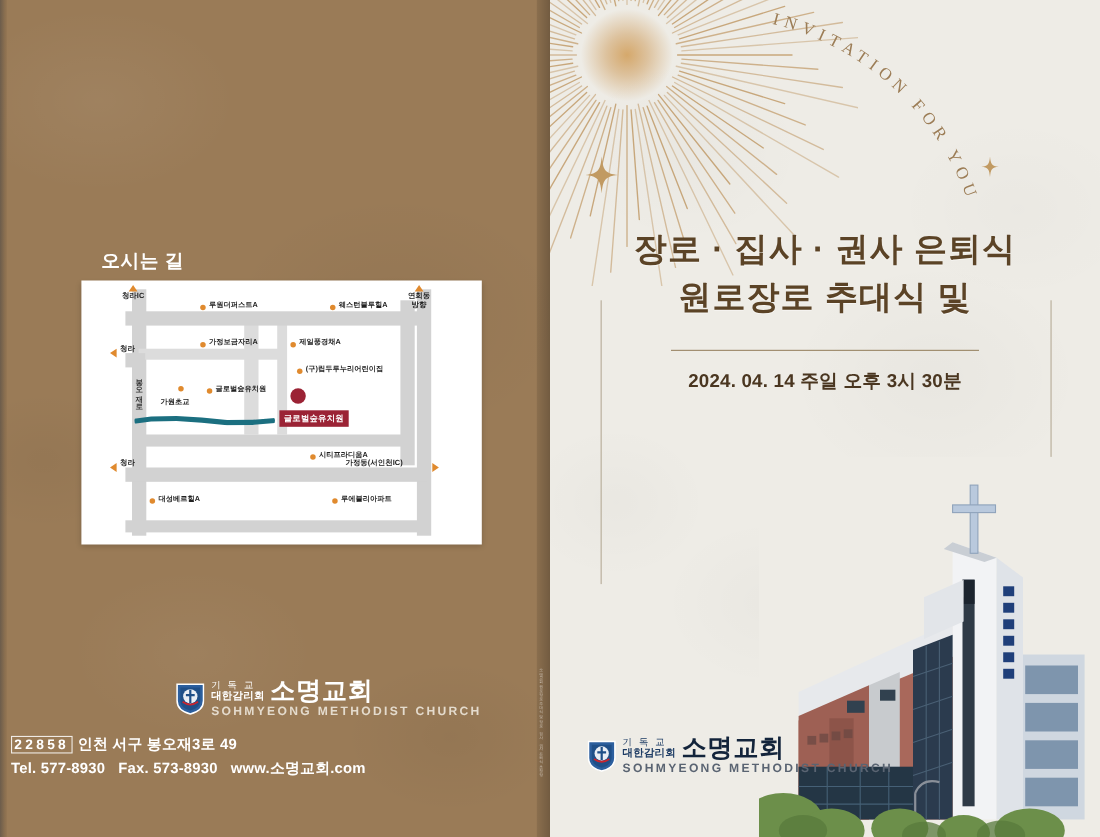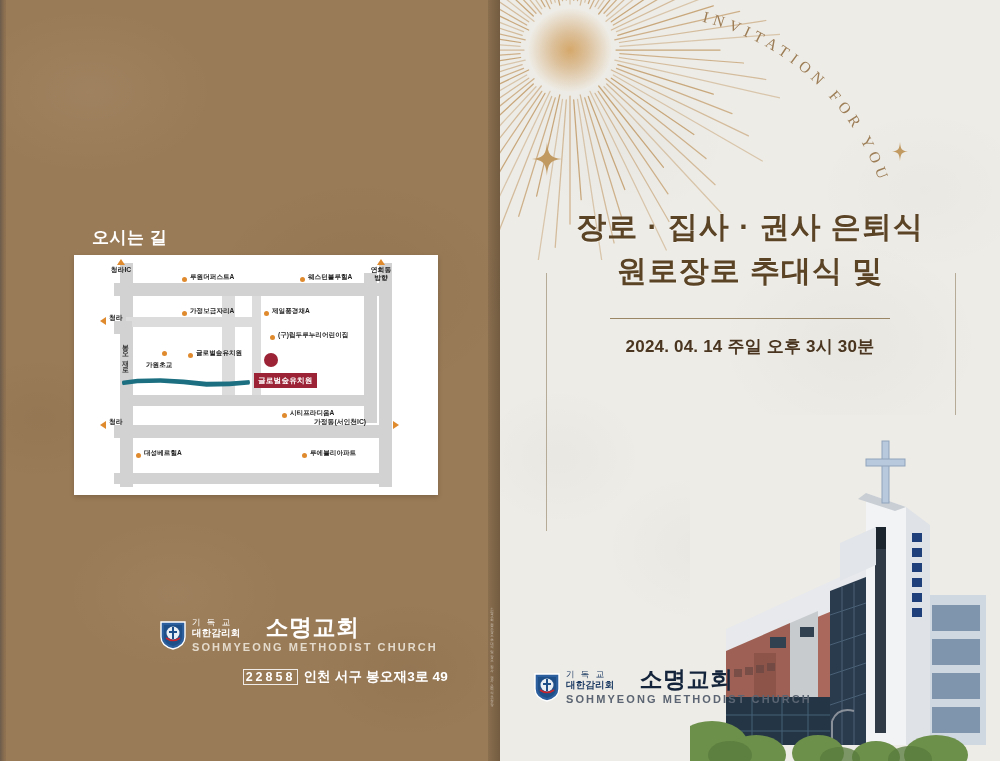--- a/index.html
+++ b/index.html
@@ -94,25 +94,25 @@
   }
 
   
   .logo-row{position:absolute;display:flex;align-items:center;gap:6px;}
   .shield{position:relative;width:26px;height:30px;flex:none;}
   .shield svg{display:block;}
   .logo-text{display:flex;flex-direction:column;line-height:1;}
   .logo-top{display:flex;align-items:flex-end;gap:5px;}
   .logo-small{font-size:8.5px;font-weight:normal;line-height:1.25;letter-spacing:2px;}
   .logo-small2{font-size:9.5px;font-weight:bold;line-height:1.15;letter-spacing:.2px;}
-  .logo-big{font-size:23px;font-weight:bold;letter-spacing:.5px;line-height:1;margin-left:20px;}
+  .logo-big{font-size:23px;font-weight:bold;letter-spacing:.5px;line-height:1;}
   .logo-en{font-size:11px;letter-spacing:2.1px;margin-top:3px;font-weight:bold;}
   .addr-line{
-    position:absolute;width:448px;text-align:right;color:#fff;
-    font-size:13.5px;font-weight:bold;letter-spacing:.2px;
+    position:absolute;width:448px;text-align:left;color:#fff;
+    font-size:13.5px;font-weight:bold;letter-spacing:.2px;margin-left:10px;
   }
   .zip{
     display:inline-block;border:1px solid rgba(255,255,255,.85);
     padding:0px 2px;margin-right:5px;letter-spacing:3px;font-size:12.5px;
   }
 
   
   .right-panel{
     position:absolute;left:500px;top:0;width:500px;height:761px;overflow:hidden;
     background:
@@ -259,20 +259,29 @@
           <div class="logo-big">소명교회</div>
         </div>
         <div class="logo-en">SOHMYEONG METHODIST CHURCH</div>
       </div>
     </div>
 
     <div class="addr-line" style="left:0px;top:668px;">
       <span class="zip">22858</span><span>인천 서구 봉오재3로 49</span>
     </div>
 
+    <div class="addr-line" style="left:0px;top:690px;">
+      <span>Tel.</span>
+      <span>577-8930</span>
+      &nbsp;
+      <span>Fax.</span>
+      <span>573-8930</span>
+      &nbsp;
+      <span>www.소명교회.com</span>
+    </div>
 
     <div class="spine"></div>
     <div class="spine-text">소명교회 원로장로 추대식 및 장로 · 집사 · 권사 은퇴식 초청장</div>
   </div>
 
   <div class="right-panel">
 
     <svg class="sunburst" viewBox="0 0 420 420">
       <defs>
         <radialGradient id="glow" cx="50%" cy="50%" r="50%">

